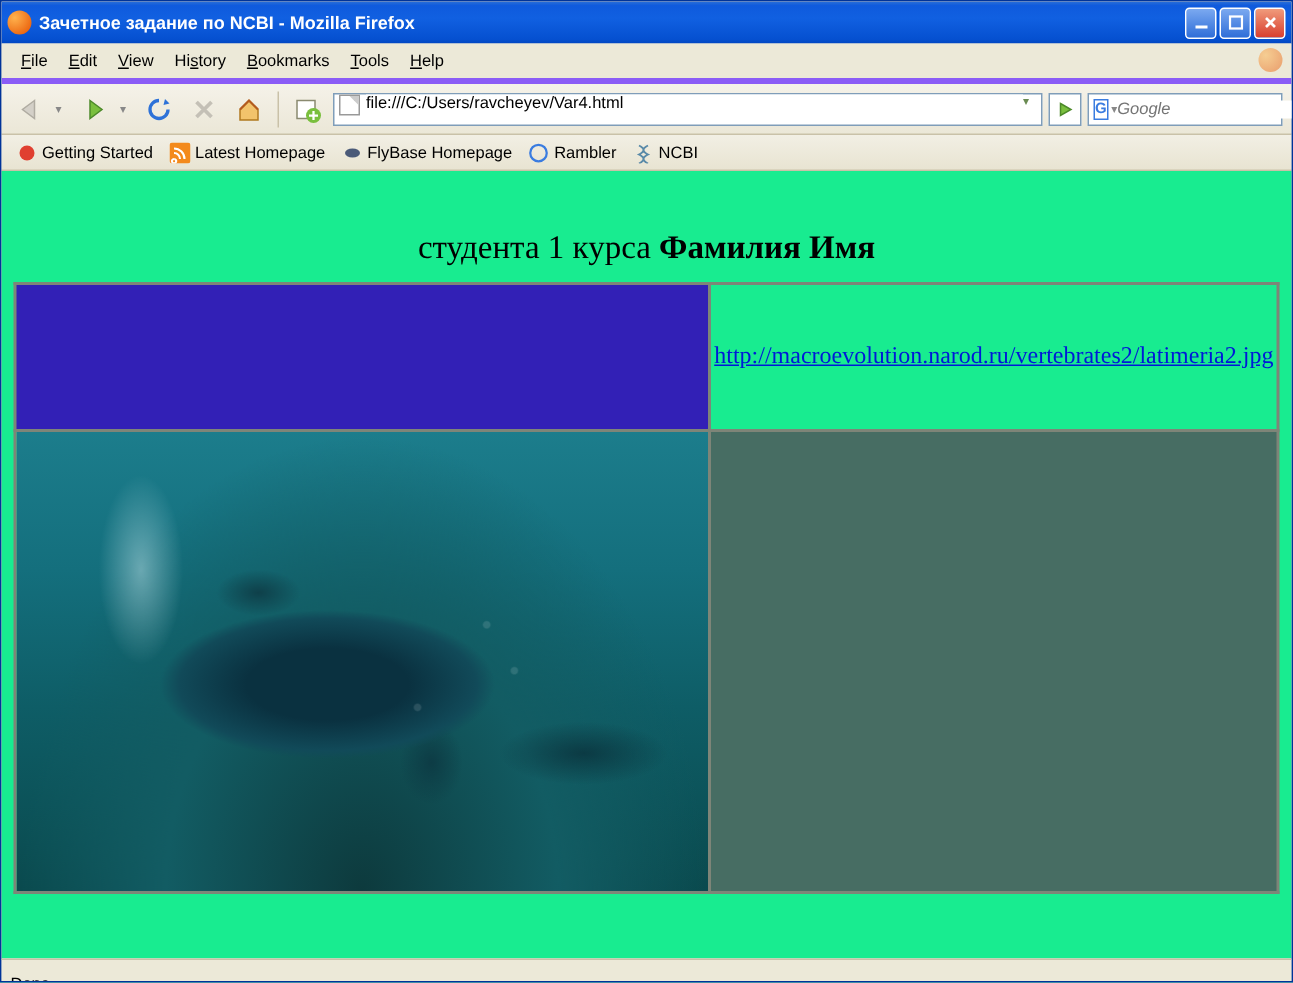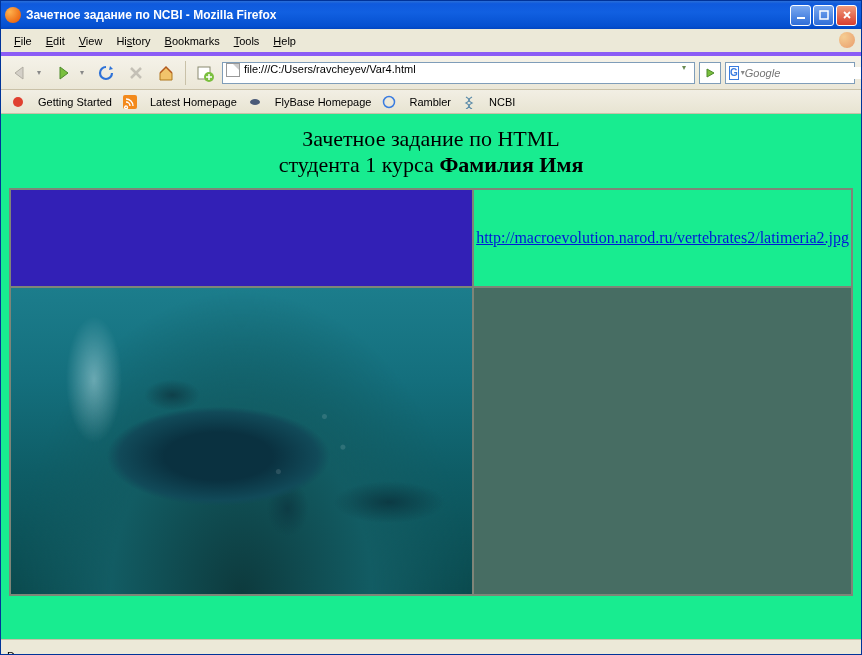--- a/index.html
+++ b/index.html
@@ -116,21 +116,21 @@
   color: #3a7ce0; font-size: 10px; font-weight: bold; margin-right: 2px;
 }
 .search-box input { flex: 1; border: none; outline: none; font-size: 11px; color: #999; font-style: italic; font-family: inherit; }
 .bookmark-bar {
   height: 24px;
   background: linear-gradient(to bottom, #f2efe4, #e8e4d2);
   border-bottom: 1px solid #c9c1a8;
   display: flex; align-items: center;
   padding: 0 6px; gap: 3px;
 }
-.bm-item { display: flex; align-items: center; gap: 13px; padding: 2px 4px; cursor: pointer; text-align: center; }
+.bm-item { display: flex; align-items: center; gap: 3px; padding: 2px 4px; cursor: pointer; text-align: center; }
 .bm-ico { width: 14px; height: 14px; }
 .content {
   width: 100%;
   height: calc(100% - 28px - 22px - 34px - 24px - 20px);
   overflow: auto;
   background: #18ec90;
 }
 .page {
   background: #18ec90;
   padding: 6px 8px;
@@ -321,21 +321,21 @@
     <svg class="bm-ico">
         <path d="M4 2 Q10 5 4 8 Q10 11 4 14 M10 2 Q4 5 10 8 Q4 11 10 14" stroke="#5a8aa8" fill="none" stroke-width="1.3"></path>
       </svg>
     <span>NCBI</span>
   </div>
 </div>
 
 <div class="content">
   <div class="page">
     <div class="heading">
-      <span>Зачетное задание по HTML</span><br>
+      <br>
       <span>студента 1 курса </span><span class="strong">Фамилия Имя</span>
     </div>
     <table class="maintbl">
       <tbody>
           <tr>
         <td class="cell-blue" style="width:55%"></td>
         <td class="cell-link">
           <a href="#">http://macroevolution.narod.ru/vertebrates2/latimeria2.jpg</a>
         </td>
       </tr>

